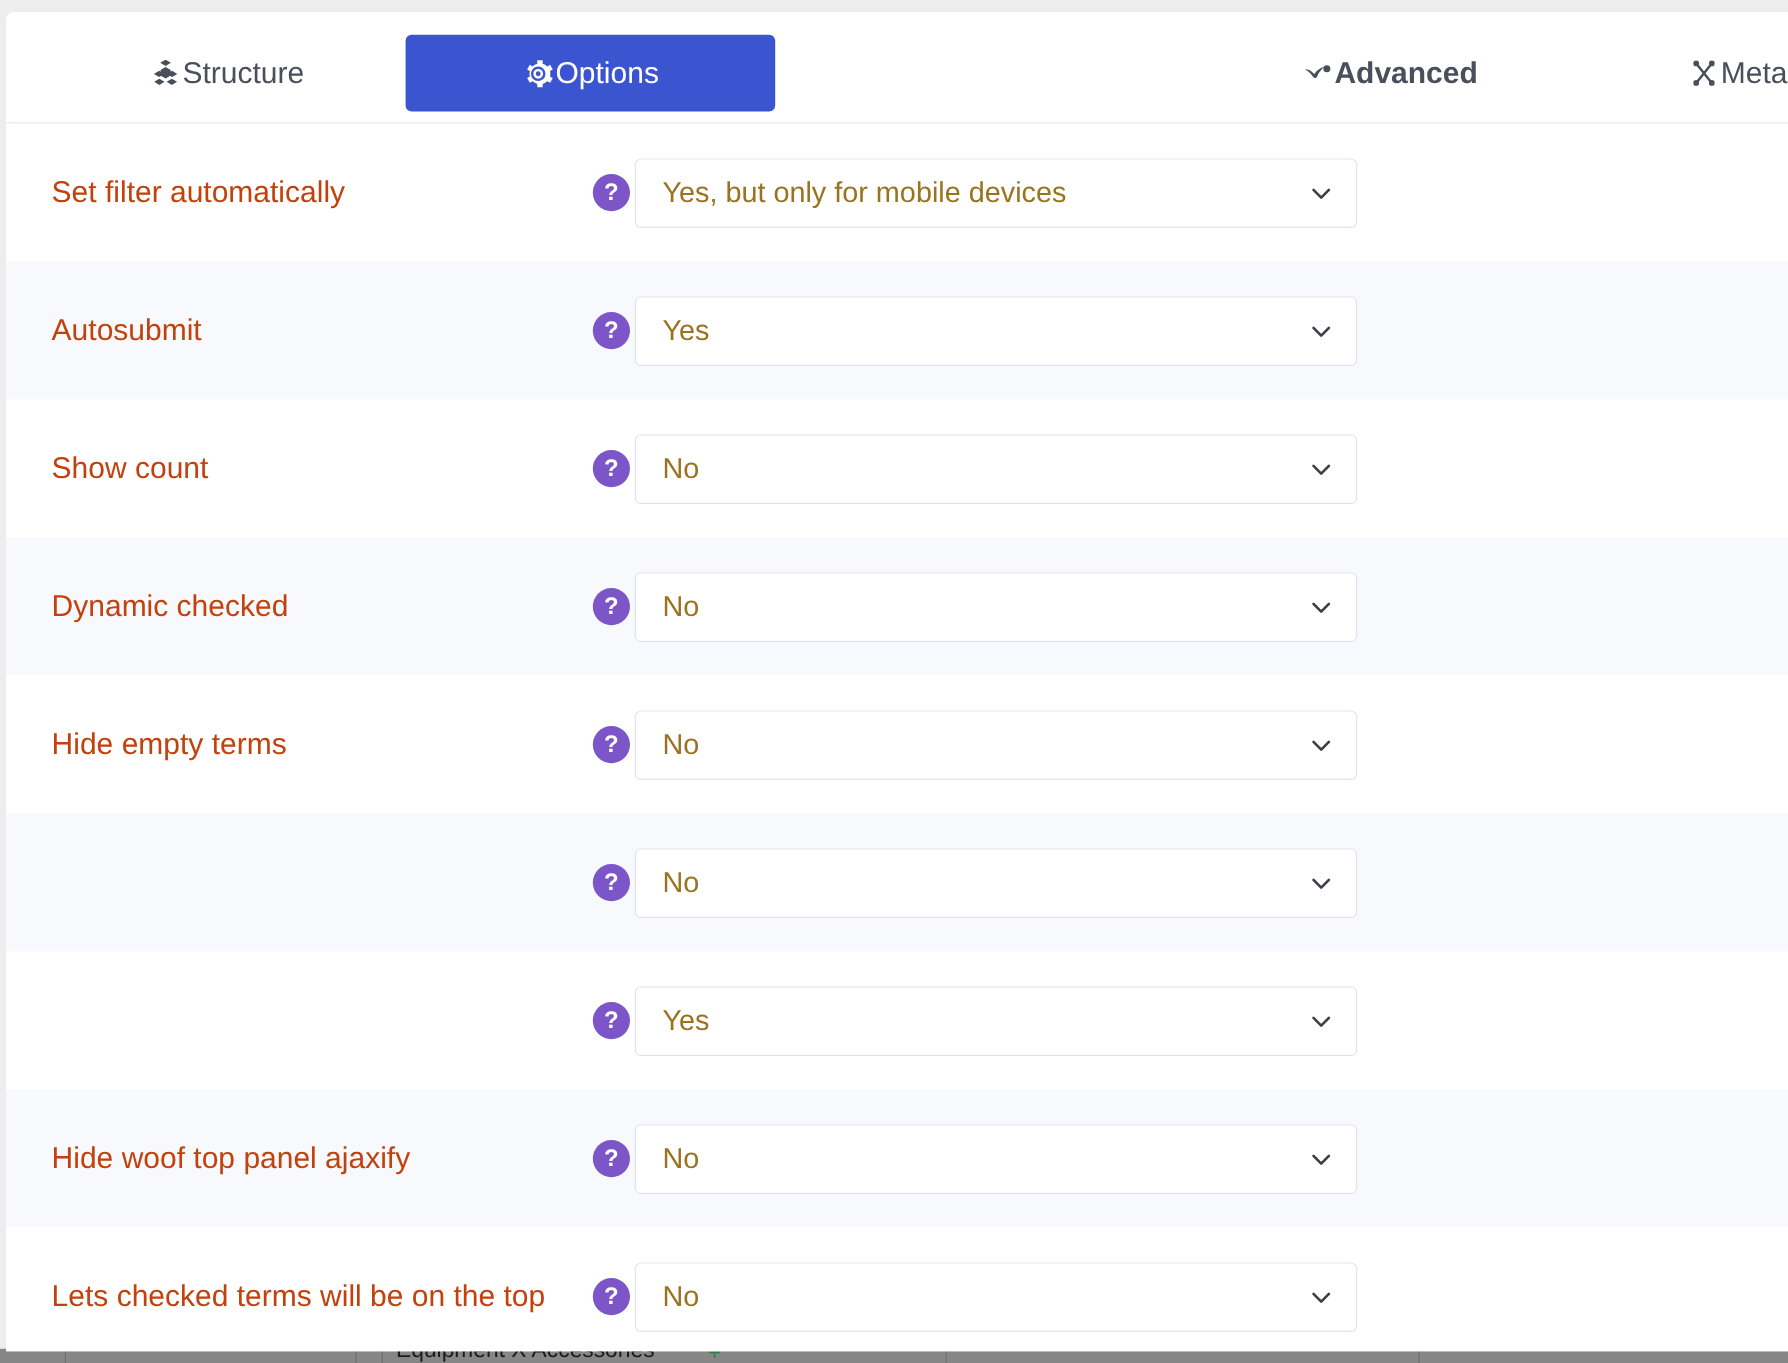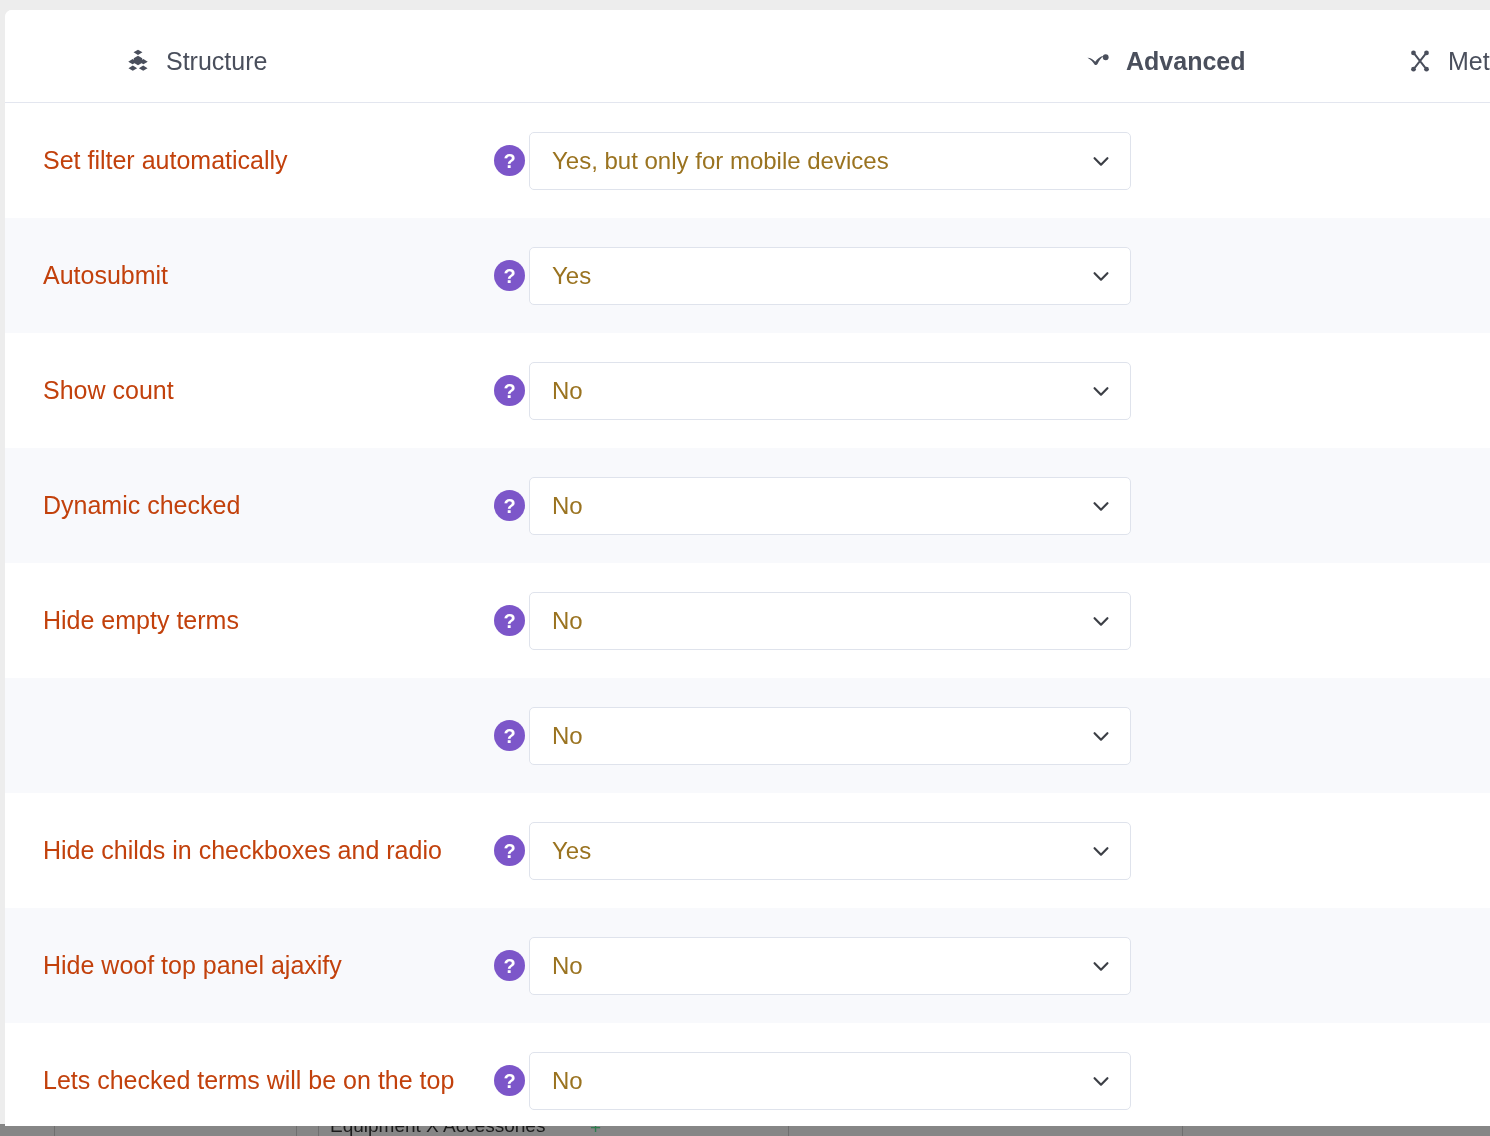--- a/index.html
+++ b/index.html
@@ -68,21 +68,20 @@
     height: 92px;
     border-bottom: 1px solid #e3e6ef;
     background: #ffffff;
   }
   .tab {
     position: absolute;
     top: 19px;
     height: 64px;
     display: flex;
     align-items: center;
-    gap: 14px;
     padding: 0 26px;
     border-radius: 5px;
     box-sizing: border-box;
     color: #4a4f5c;
     font-size: 25px;
     font-family: "Liberation Sans", sans-serif;
     white-space: nowrap;
     cursor: pointer;
     background: transparent;
   }
@@ -198,20 +197,29 @@
       <div class="tab" id="tab-structure">
         <span class="ticon">
           <svg viewBox="0 0 24 24" width="26" height="26" fill="#4a4f5c">
             <path d="M12 1.6 16.1 4 12 6.4 7.9 4 12 1.6Zm-5 8.6L3 12.6 7 15l4-2.4L7 10.2Zm10 0L13 12.6 17 15l4-2.4-4-2.4ZM7.2 16.2 3.2 18.6 7.2 21l4-2.4-4-2.4Zm9.6 0-4 2.4 4 2.4 4-2.4-4-2.4Z"></path>
             <path d="M12 7.2 8.1 9.5v4.2L12 16l3.9-2.3V9.5L12 7.2Z"></path>
           </svg>
         </span>
         <span>Structure</span>
       </div>
 
+      <div class="tab active" id="tab-options">
+        <span class="ticon">
+          <svg viewBox="0 0 24 24" width="27" height="27" fill="#ffffff">
+            <path d="M12 8.4a3.6 3.6 0 1 0 0 7.2 3.6 3.6 0 0 0 0-7.2Zm0 5.4a1.8 1.8 0 1 1 0-3.6 1.8 1.8 0 0 1 0 3.6Z"></path>
+            <path d="M21 12c0-.7-.08-1.37-.23-2l2.04-1.2-2-3.46-2.06 1.17a8.9 8.9 0 0 0-3.45-2V2h-4v2.5a8.9 8.9 0 0 0-3.45 2L5.79 5.34l-2 3.46L5.83 10a8.6 8.6 0 0 0 0 4l-2.04 1.2 2 3.46 2.06-1.17a8.9 8.9 0 0 0 3.45 2V22h4v-2.5a8.9 8.9 0 0 0 3.45-2l2.06 1.17 2-3.46L20.77 14c.15-.63.23-1.3.23-2Zm-9 5.4a5.4 5.4 0 1 1 0-10.8 5.4 5.4 0 0 1 0 10.8Z"></path>
+          </svg>
+        </span>
+        <span>Options</span>
+      </div>
 
 
       <div class="tab" id="tab-advanced">
         <span class="ticon">
           <svg viewBox="0 0 24 24" width="27" height="27" fill="#4a4f5c">
             <path d="M2.2 8.6c3 0 5.1 1.5 6.9 3.6 1.7-2.6 4.3-4.7 7.6-5.4-2.5 1.9-4.3 4.4-5.6 7.4-.5 1.2-2.1 1.3-2.8.2-1.3-2-3.2-4.2-6.1-5.8Z"></path>
             <circle cx="18.4" cy="8.2" r="2.6"></circle>
           </svg>
         </span>
         <span>Advanced</span>
@@ -298,21 +306,20 @@
           <div class="select">
             <span class="select-value">No</span>
             <span class="chev">
               <svg viewBox="0 0 24 24" width="22" height="22" fill="none" stroke="#3c3f46" stroke-width="2.4" stroke-linecap="round" stroke-linejoin="round">
                 <path d="M5 9l7 7 7-7"></path>
               </svg>
             </span>
           </div>
         </div>
         <div class="row">
-          <div class="row-label">Hide childs in checkboxes and radio</div>
           <div class="help">?</div>
           <div class="select">
             <span class="select-value">Yes</span>
             <span class="chev">
               <svg viewBox="0 0 24 24" width="22" height="22" fill="none" stroke="#3c3f46" stroke-width="2.4" stroke-linecap="round" stroke-linejoin="round">
                 <path d="M5 9l7 7 7-7"></path>
               </svg>
             </span>
           </div>
         </div>

